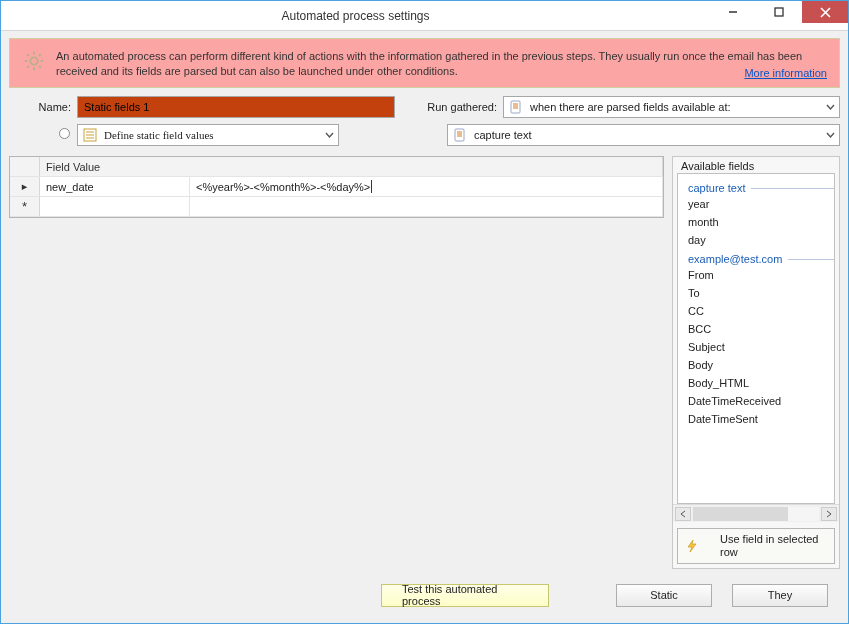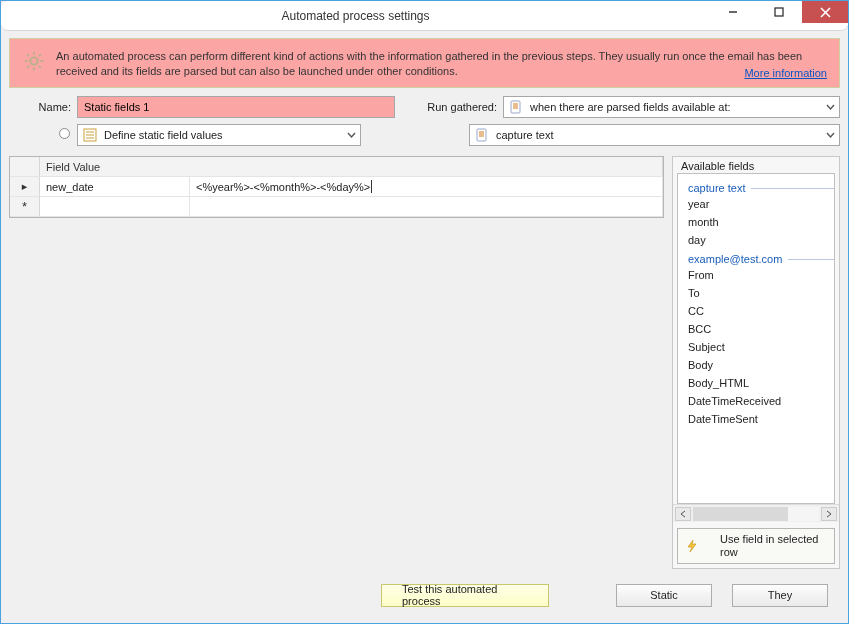--- a/index.html
+++ b/index.html
@@ -1,40 +1,40 @@
 <!DOCTYPE html>
 <html><head>
 <meta charset="utf-8">
 <style>
   * { box-sizing: border-box; }
   html, body { margin: 0; padding: 0; font-family: "Segoe UI", Tahoma, sans-serif; font-size: 12px; color: #222; }
   .window { width: 849px; height: 624px; background: #f0f0f0; border: 1px solid #4aa3df; display: flex; flex-direction: column; }
-  .titlebar { height: 30px; background: #fff; display: flex; align-items: center; border-bottom: 1px solid #d8d8d8; position: relative; border-radius: 7px; }
+  .titlebar { height: 30px; background: #fff; display: flex; align-items: center; border-bottom: 1px solid #d8d8d8; position: relative; }
   .titlebar-title { flex: 1; text-align: center; font-size: 12px; color: #333; }
   .titlebar-buttons { display: flex; height: 100%; }
   .tb-btn { width: 46px; height: 22px; display: flex; align-items: center; justify-content: center; color: #333; }
   .tb-close { background: #c75050; color: #fff; width: 46px; height: 22px; }
   .tb-btn svg { display:block; }
   .content { flex: 1; padding: 7px 8px 8px 8px; display: flex; flex-direction: column; gap: 6px; }
   .info-panel { border: 1px solid #cfcfa0; background: #fca5a5; padding: 10px 12px 8px 12px; display: flex; gap: 10px; align-items: flex-start; position: relative; }
   .info-text { font-size: 11px; color: #333; line-height: 15px; }
   .info-link { position: absolute; right: 12px; bottom: 8px; color: #0a55c4; text-decoration: underline; font-size: 11px; }
   .gear { width: 24px; height: 24px; flex-shrink: 0; }
   .row1 { display: flex; align-items: center; gap: 6px; margin-top: 2px; }
   .lbl { text-align: right; font-size: 11px; color: #222; }
   .name-lbl { width: 62px; }
   .runc-lbl { width: 86px; margin-left: 10px; }
-  .text-input { height: 22px; border: 1px solid #a7a7a7; background: #fca5a5; padding: 0 6px; font-size: 11px; }
+  .text-input { height: 22px; border: 1px solid #a7a7a7; background: #c2410c; padding: 0 6px; font-size: 11px; }
   .name-input { width: 318px; }
   .combo { height: 22px; border: 1px solid #a7a7a7; background: #fff; display: flex; align-items: center; padding: 0 4px 0 4px; gap: 6px; font-size: 11px; position: relative; }
   .combo .chev { margin-left: auto; color: #555; }
   .runc-combo { flex: 1; }
   .row2 { display: flex; align-items: center; gap: 6px; }
   .radio-spacer { width: 62px; display:flex; justify-content:flex-end; align-items:center; }
-  .action-combo { width: 284px; }
+  .action-combo { width: 262px; font-family: Liberation Serif, serif; }
   .spacer86 { width: 96px; }
   .detail-combo { flex: 1; }
   .icon-sm { width: 16px; height: 16px; display: inline-flex; align-items:center; justify-content:center; flex-shrink:0; }
   .body { flex: 1; display: flex; gap: 8px; margin-top: 4px; min-height: 0; }
   .grid-wrap { flex: 1; display: flex; flex-direction: column; min-height:0; }
   .grid { border: 1px solid #b5b5b5; background: #fff; }
   .grid-row { display: flex; height: 20px; border-bottom: 1px solid #e4e4e4; }
   .grid-hdr { background: #f3f3f3; }
   .grid-hdr .gcell { border-right: 1px solid #d7d7d7; font-size: 11px; color: #333; padding-left: 6px; display:flex; align-items:center; }
   .rowhdr { width: 30px; border-right: 1px solid #d7d7d7; background: #f3f3f3; display:flex; align-items:center; justify-content:center; font-size:11px; color:#333; }

